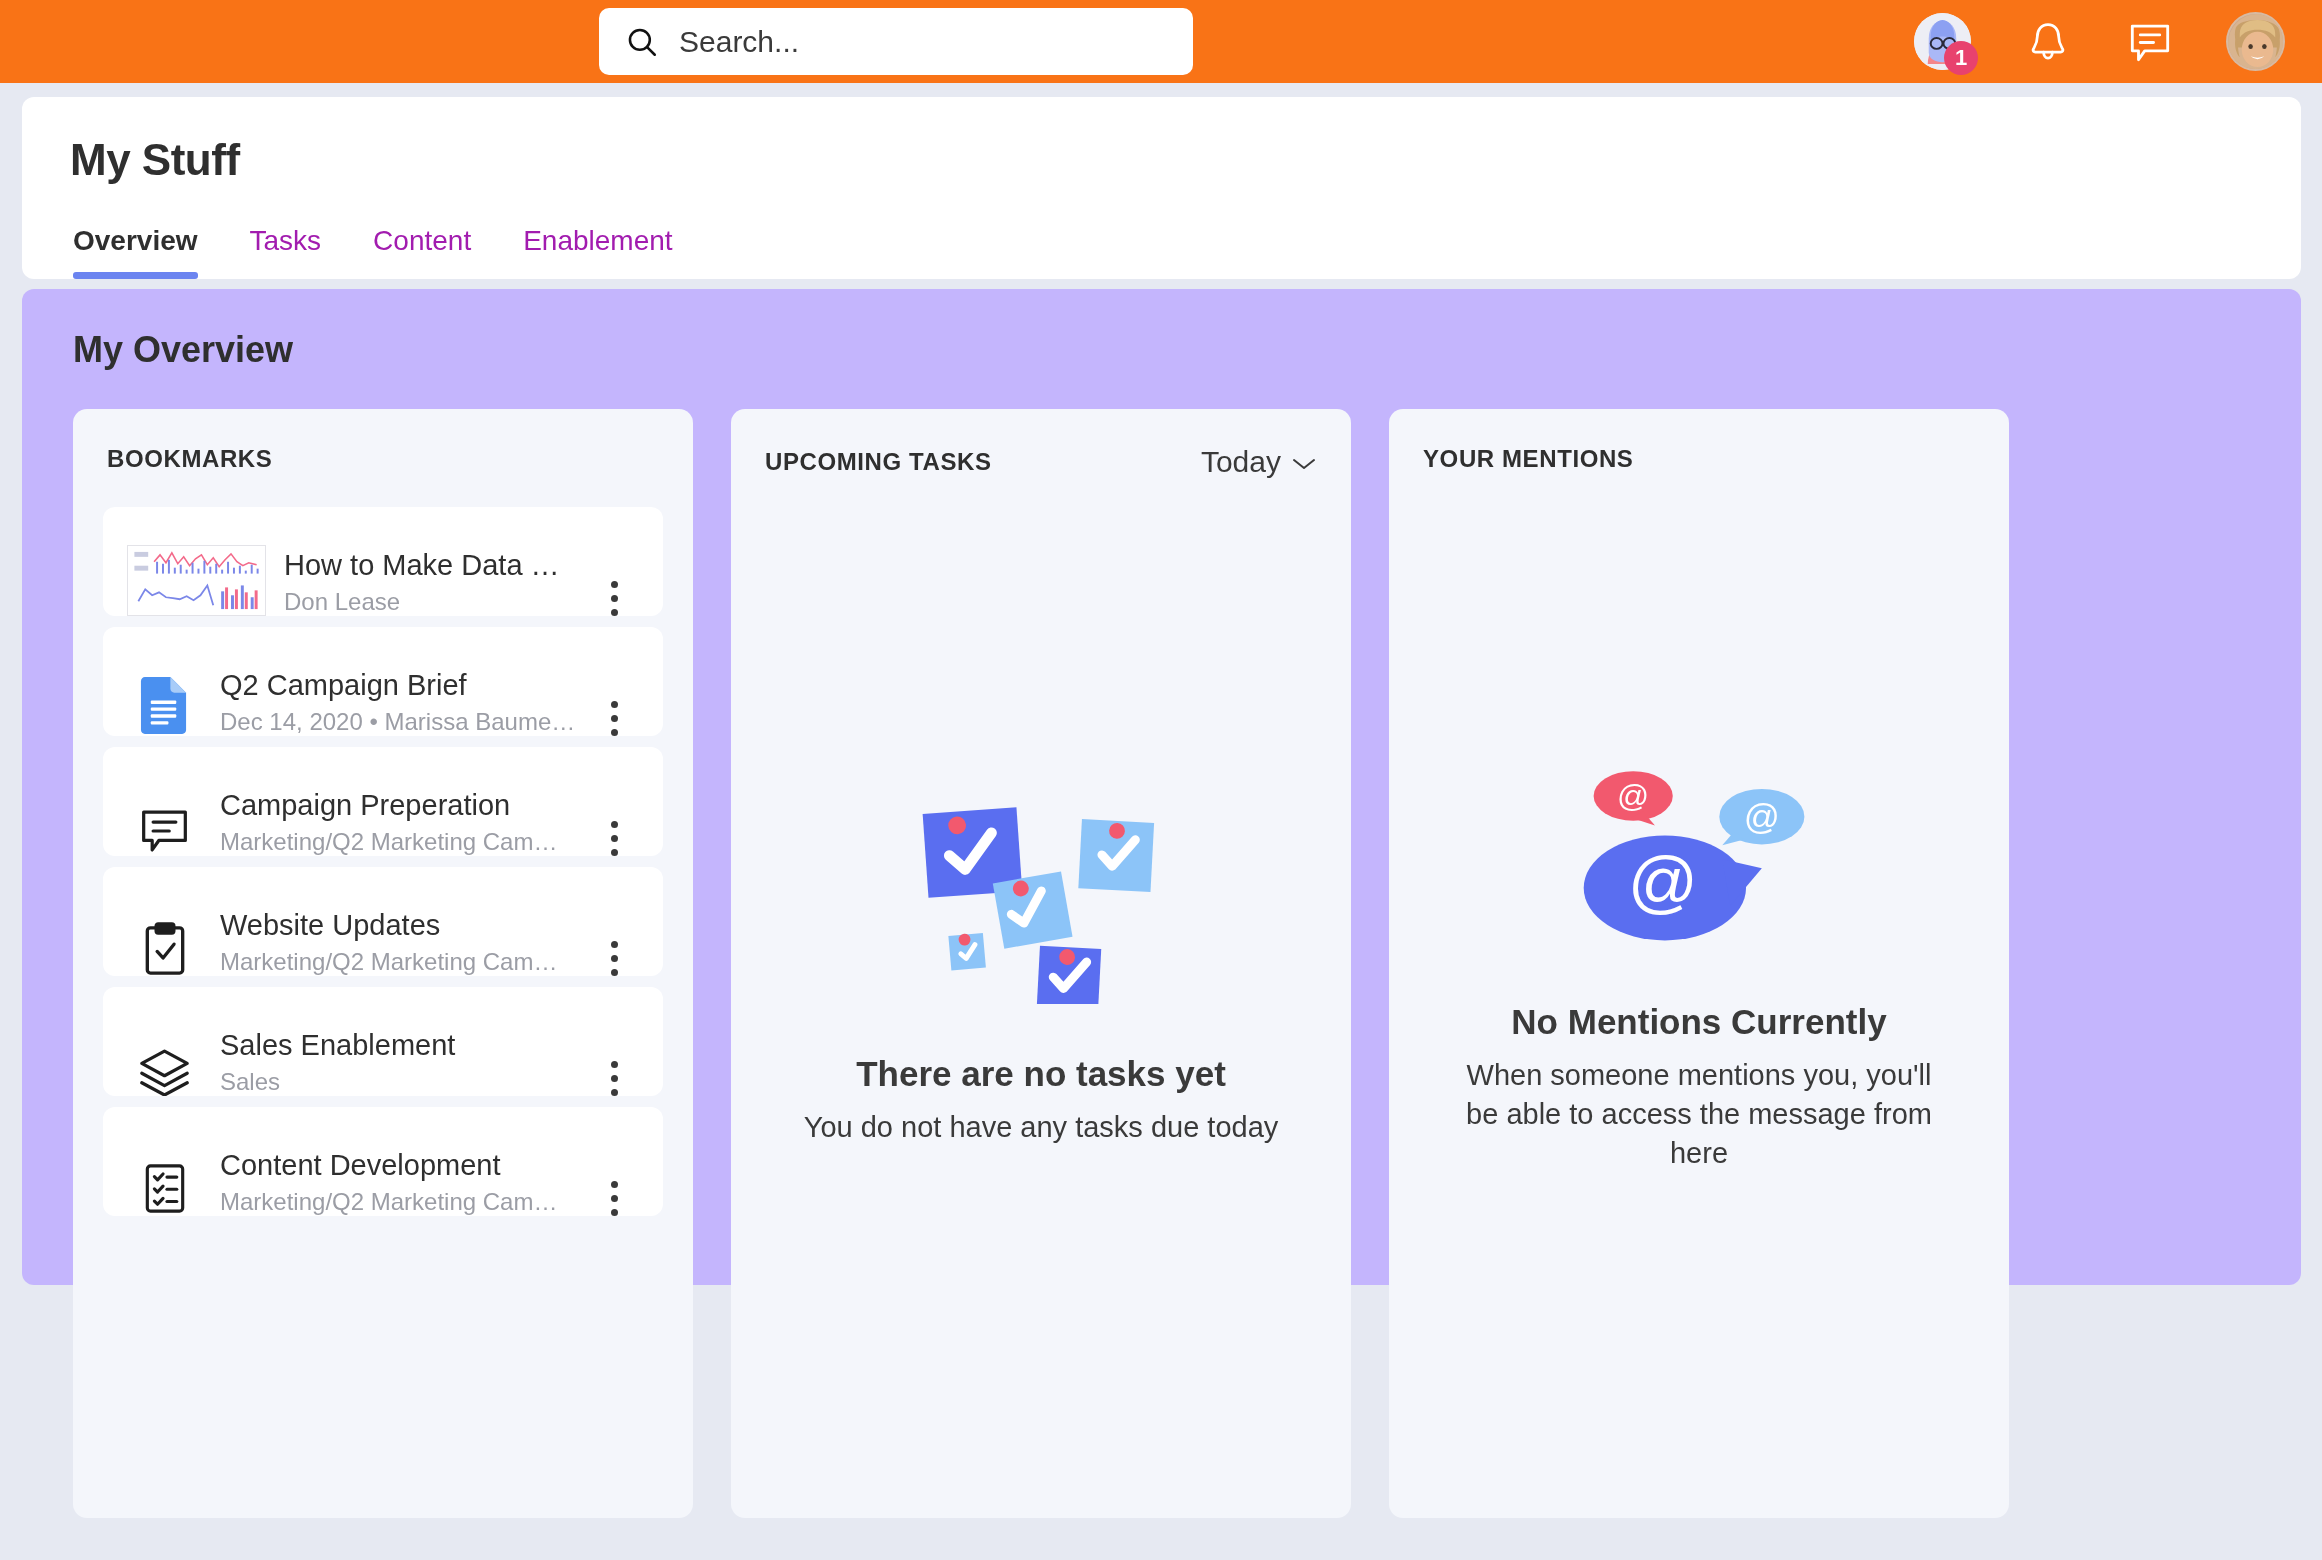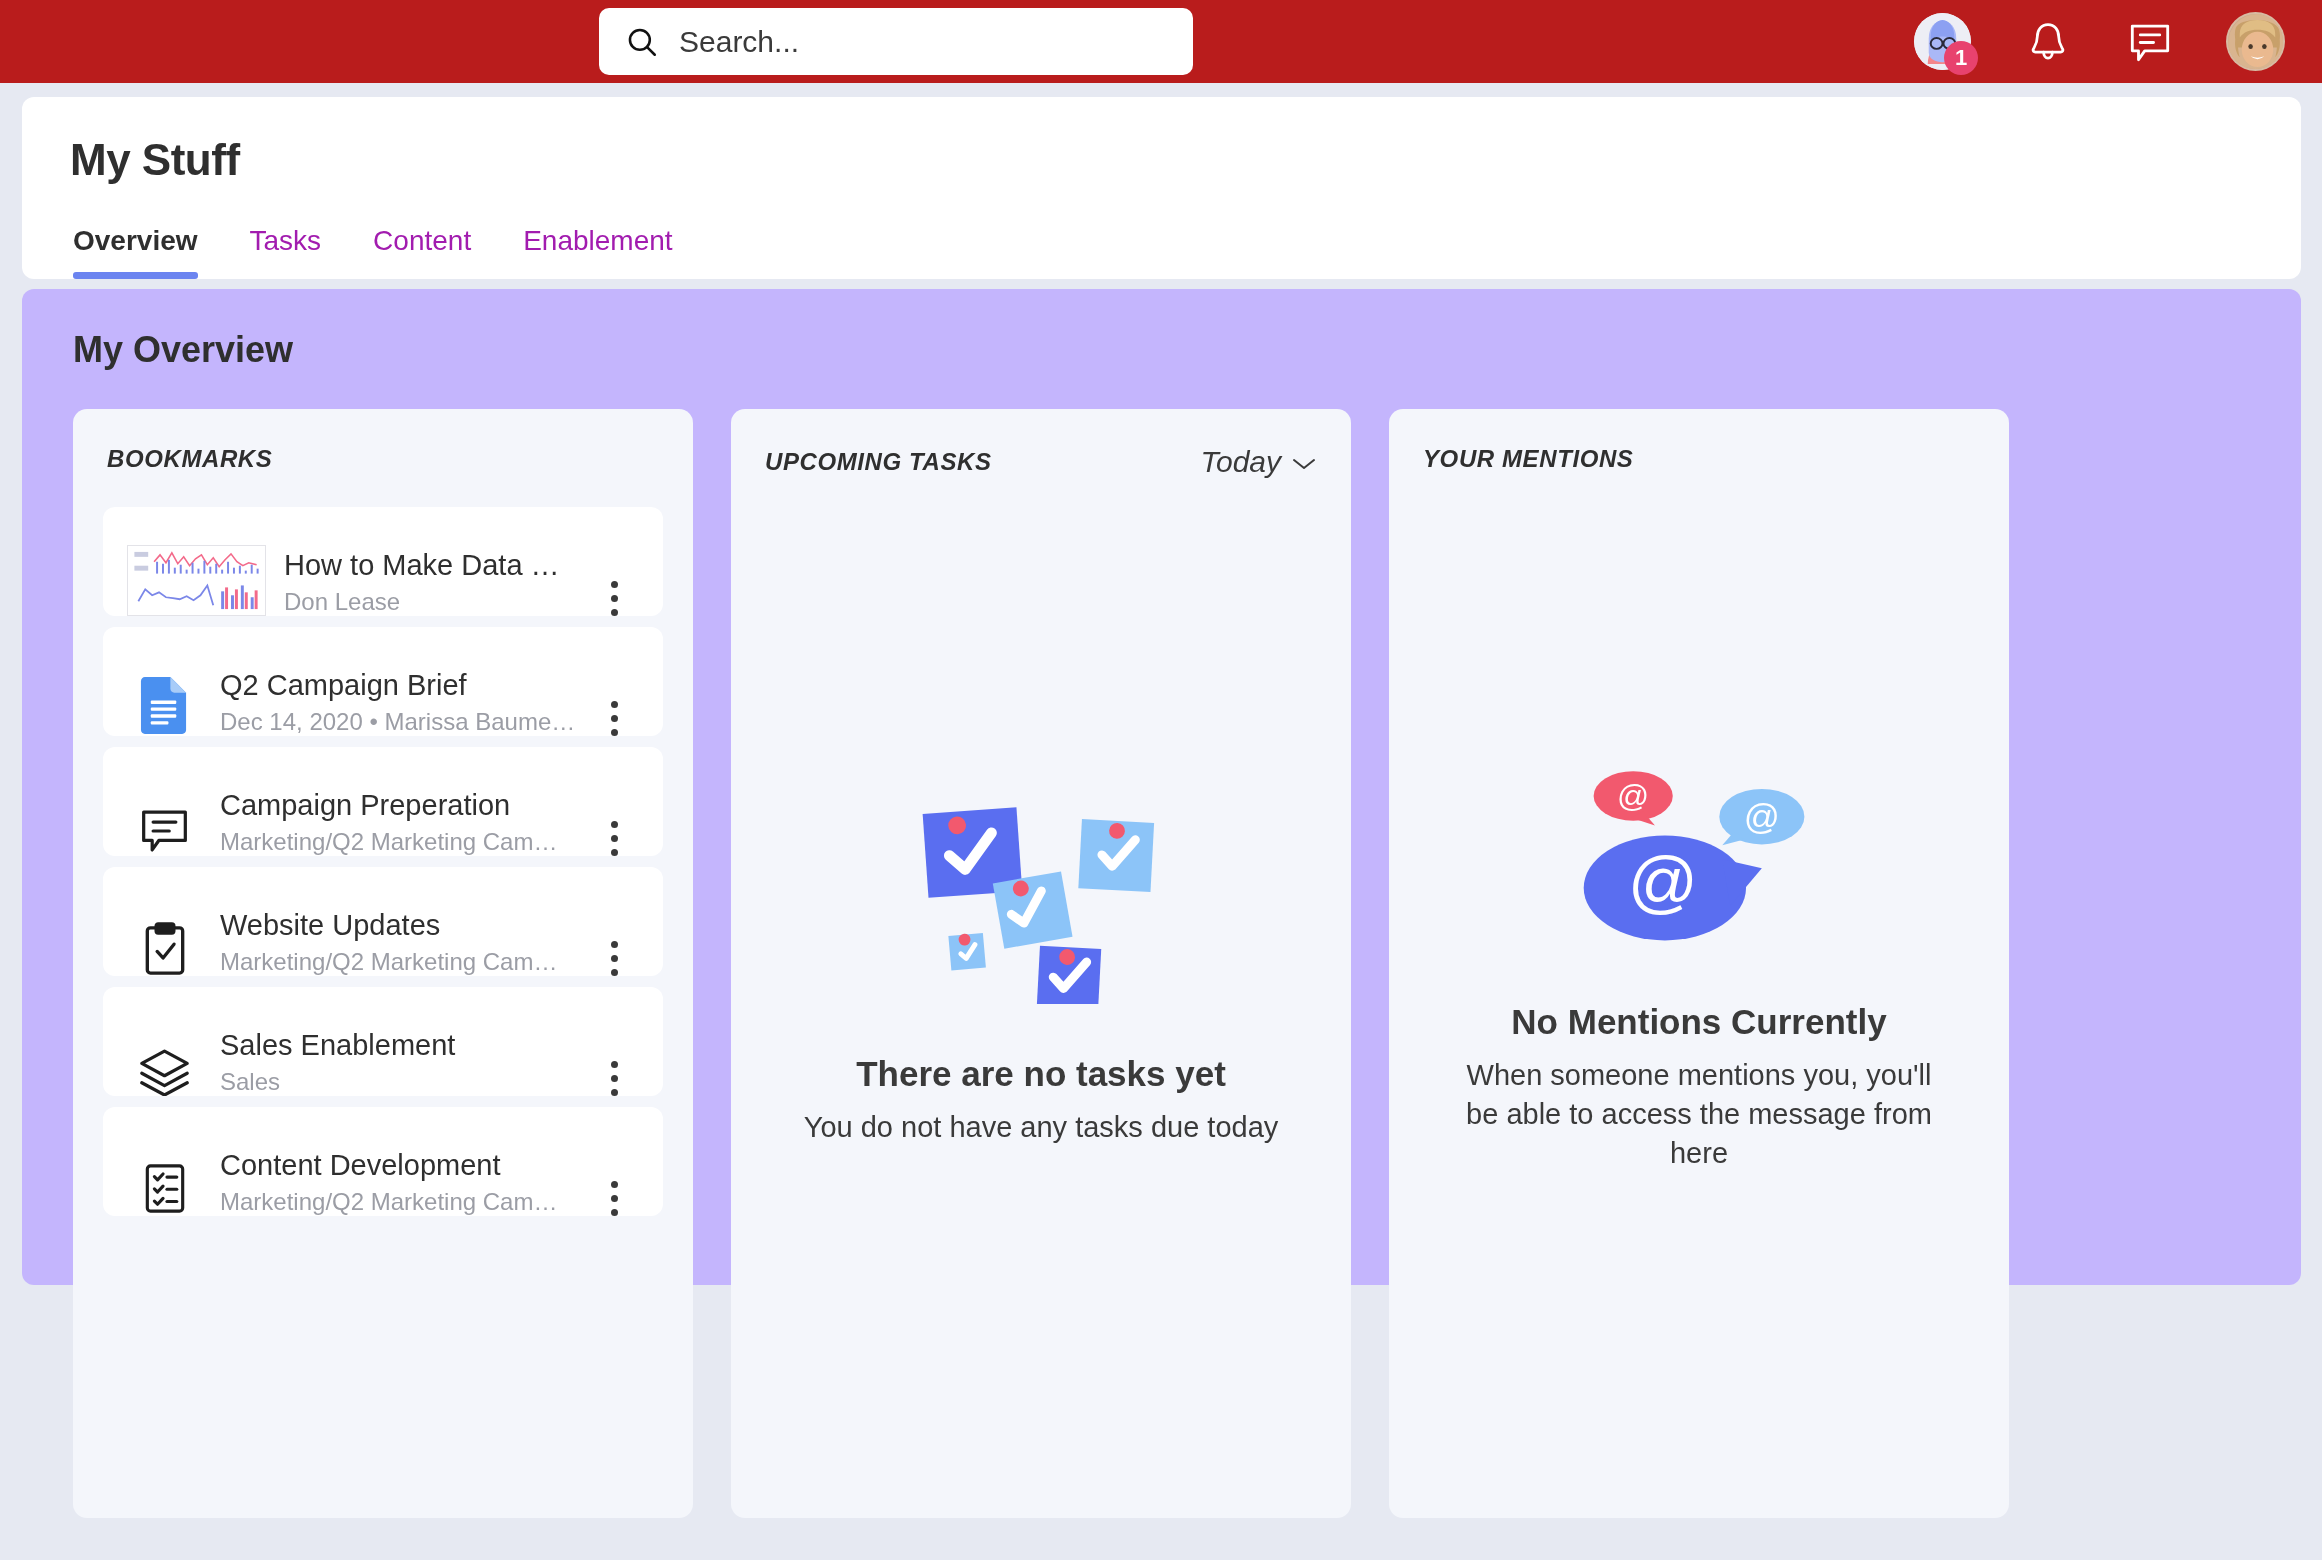--- a/index.html
+++ b/index.html
@@ -8,21 +8,21 @@
     width: 2323px;
     height: 1560px;
     background: #e6e9f2;
     font-family: "Liberation Sans", sans-serif;
     overflow: hidden;
   }
 
   
   .topbar {
     height: 83px;
-    background: #b91c1c;
+    background: #f97316;
     display: flex;
     align-items: center;
     position: relative;
   }
 
   .search-wrap {
     position: absolute;
     left: 599px;
     top: 8px;
     width: 594px;
@@ -149,21 +149,20 @@
   .panel-bookmarks { width: 620px; }
   .panel-tasks { width: 620px; }
   .panel-mentions { width: 620px; }
 
   .panel-head {
     display: flex;
     align-items: center;
     justify-content: space-between;
     padding: 0 4px;
     margin-bottom: 34px;
-    font-style: italic;
   }
   .panel-label {
     font-size: 24px;
     font-weight: bold;
     color: #2f2f2f;
     letter-spacing: 0.6px;
   }
   .panel-filter {
     display: flex;
     align-items: center;

